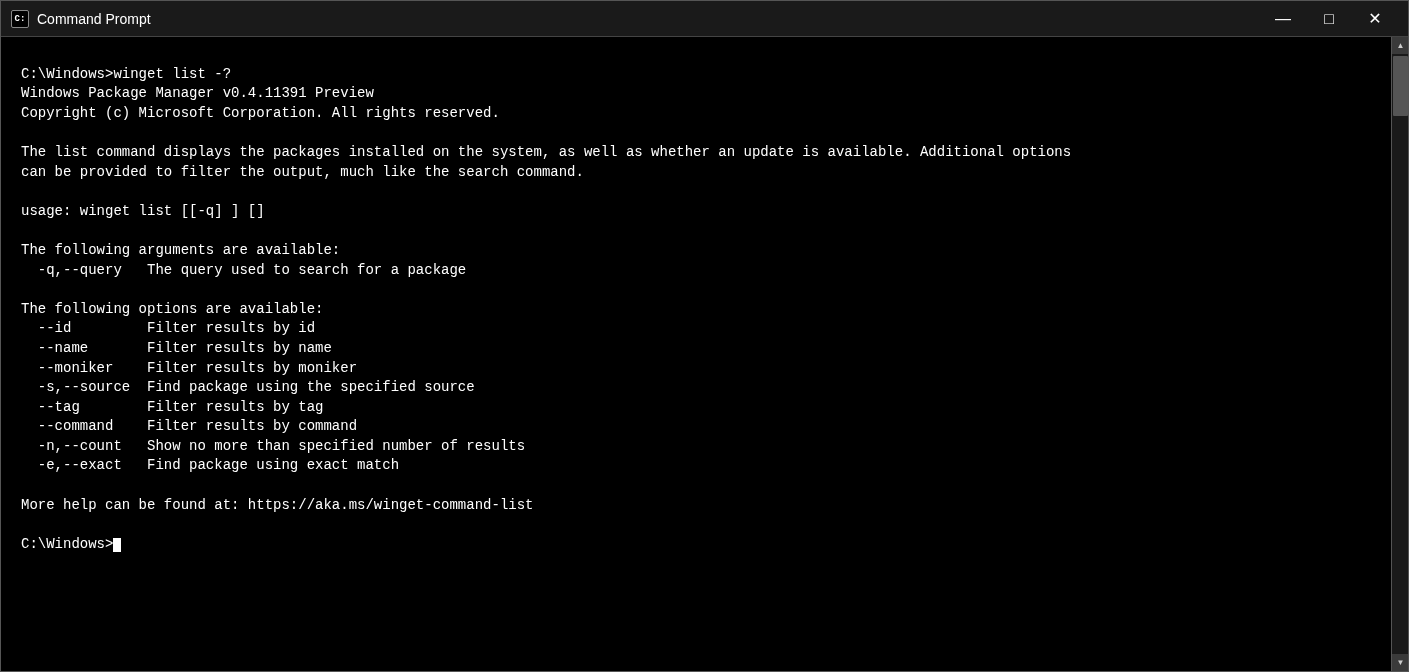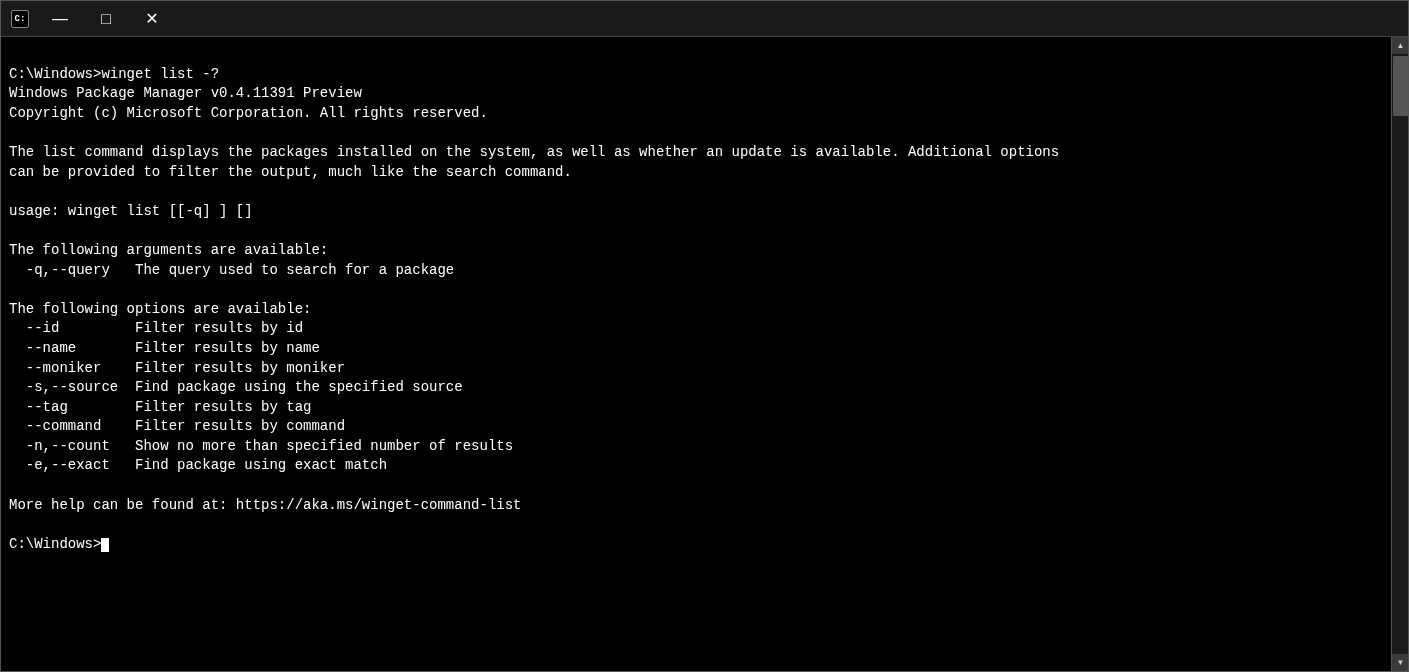--- a/index.html
+++ b/index.html
@@ -83,21 +83,21 @@
       overflow: hidden;
     }
 
     .terminal-body {
       flex: 1;
       background: #000;
       color: #fff;
       font-family: 'Courier New', Courier, monospace;
       font-size: 14px;
       line-height: 1.4;
-      padding: 8px 8px 8px 8px;
+      padding: 8px 8px 8px 20px;
       overflow: hidden;
       white-space: pre;
     }
 
     .scrollbar {
       width: 17px;
       background: #1a1a1a;
       display: flex;
       flex-direction: column;
       flex-shrink: 0;
@@ -143,20 +143,21 @@
     }
   </style>
 </head>
 <body>
 
 <div class="window">
   <div class="title-bar">
     <div class="title-bar-icon">
       <span>C:</span>
     </div>
+    <span class="title-bar-title">Command Prompt</span>
     <div class="title-bar-controls">
       <button class="title-btn">—</button>
       <button class="title-btn">□</button>
       <button class="title-btn close">✕</button>
     </div>
   </div>
   <div class="content-area">
     <div class="terminal-body" id="terminal-output">
 C:\Windows&gt;winget list -?
 Windows Package Manager v0.4.11391 Preview

